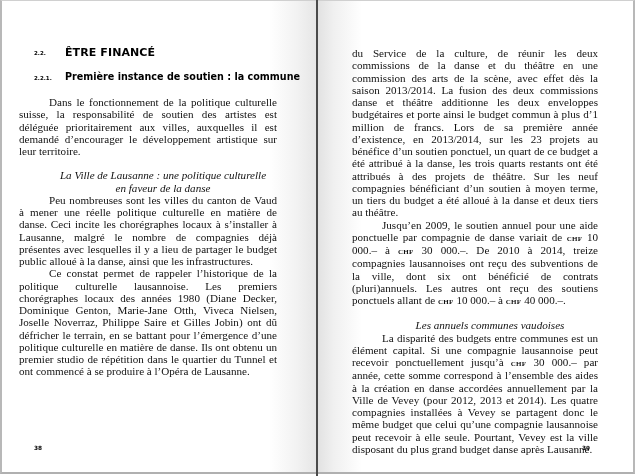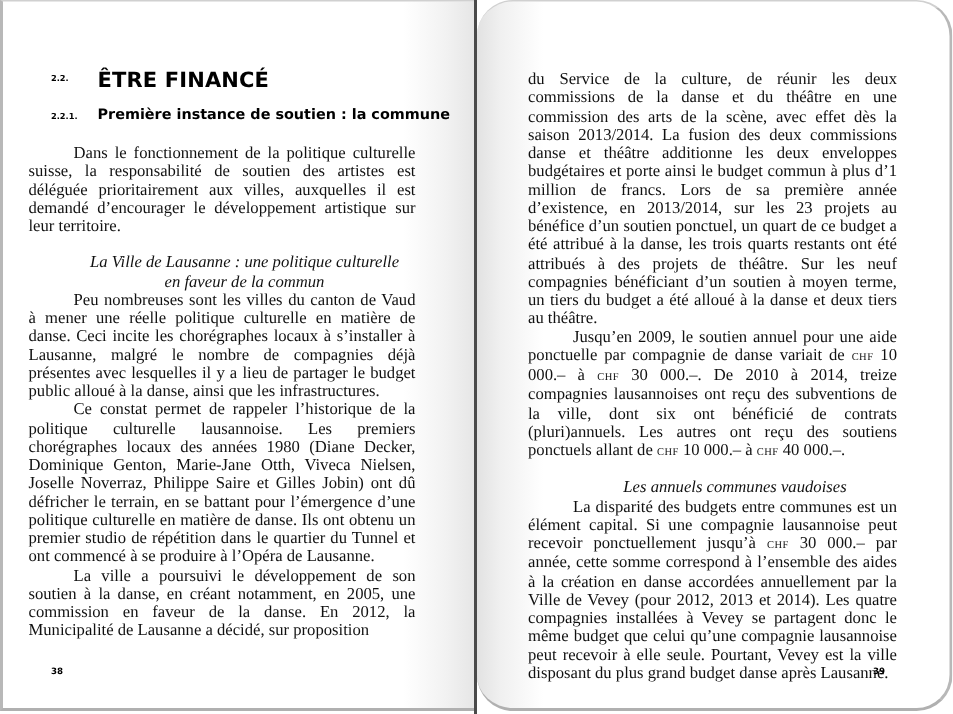--- a/index.html
+++ b/index.html
@@ -17,43 +17,42 @@
     left: 0; width: 316px;
     border-left: 2px solid #b8b8b8; border-top: 1px solid #d0d0d0; border-bottom: 2px solid #b0b0b0;
     box-sizing: border-box;
     background: linear-gradient(to right, #ffffff 0%, #ffffff 85%, #f2f2f2 94%, #e6e6e6 100%);
   }
   .page-right {
     left: 318px; width: 317px;
     border-right: 2px solid #b8b8b8; border-top: 1px solid #d0d0d0; border-bottom: 2px solid #b0b0b0;
     box-sizing: border-box;
     background: linear-gradient(to right, #e2e2e2 0%, #f0f0f0 5%, #ffffff 14%, #ffffff 100%);
-    border-radius: 24px;
   }
   .spine {
     position: absolute; left: 316px; top: 0; width: 2px; height: 476px; background: #4a4a4a;
   }
   .text {
     font-family: "Liberation Serif", "DejaVu Serif", serif;
     font-size: 11.1px; line-height: 12.25px; text-align: justify;
     position: absolute;
   }
   .left-text { left: 17px; width: 258px; }
   .right-text { left: 34px; width: 246px; }
   .sec {
     position: absolute; font-family: "DejaVu Sans", "Liberation Sans", sans-serif;
     color: #000;
   }
   .sec-num { font-size: 5.5px; font-weight: bold; }
-  .sec-title { font-size: 14px; font-weight: bold; letter-spacing: 0.1px; }
+  .sec-title { font-size: 11px; font-weight: bold; letter-spacing: 0.1px; }
   .sub-title { font-size: 9.6px; font-weight: bold; }
   p { margin: 0; }
   .indent { text-indent: 30px; }
   .italic-head { font-style: italic; padding-left: 30px; text-align: center; }
-  .sc { font-variant: small-caps; font-size: 0.92em; letter-spacing: 0.3px; }
+  .sc { font-variant: small-caps; font-size: 0.92em; letter-spacing: 0.3px; font-weight: bold; }
   .gap { height: 12px; }
   .pagenum {
     position: absolute; top: 444px;
     font-family: "DejaVu Sans", "Liberation Sans", sans-serif;
     font-size: 5.8px; font-weight: bold; color: #000;
   }
 </style>
 </head>
 <body>
 
@@ -64,25 +63,24 @@
     <span class="sec sec-title" style="left:63px; top:45px;">ÊTRE FINANCÉ</span>
 
     <span class="sec sec-num" style="left:32px; top:74px;">2.2.1.</span>
     <span class="sec sub-title" style="left:63px; top:70px;">Première instance de soutien : la commune</span>
 
     <div class="text left-text" style="top:95px;">
       <p class="indent">Dans le fonctionnement de la politique culturelle suisse, la responsabilité de soutien des artistes est déléguée prioritairement aux villes, auxquelles il est demandé d’encourager le développement artistique sur leur territoire.</p>
       <div class="gap"></div>
       <p class="italic-head">
         <span>La Ville de Lausanne : une politique culturelle</span><br>
-        <span>en faveur de la commun</span>
+        <span>en faveur de la danse</span>
       </p>
       <p class="indent">Peu nombreuses sont les villes du canton de Vaud à mener une réelle politique culturelle en matière de danse. Ceci incite les chorégraphes locaux à s’installer à Lausanne, malgré le nombre de compagnies déjà présentes avec lesquelles il y a lieu de partager le budget public alloué à la danse, ainsi que les infrastructures.</p>
       <p class="indent">Ce constat permet de rappeler l’historique de la politique culturelle lausannoise. Les premiers chorégraphes locaux des années 1980 (Diane Decker, Dominique Genton, Marie-Jane Otth, Viveca Nielsen, Joselle Noverraz, Philippe Saire et Gilles Jobin) ont dû défricher le terrain, en se battant pour l’émergence d’une politique culturelle en matière de danse. Ils ont obtenu un premier studio de répétition dans le quartier du Tunnel et ont commencé à se produire à l’Opéra de Lausanne.</p>
-      <p class="indent">La ville a poursuivi le développement de son soutien à la danse, en créant notamment, en 2005, une commission en faveur de la danse. En 2012, la Municipalité de Lausanne a décidé, sur proposition</p>
     </div>
 
     <span class="pagenum" style="left:32px;">38</span>
   </div>
 
   <div class="spine"></div>
 
   <div class="page page-right">
     <div class="text right-text" style="top:46px;">
       <p>du Service de la culture, de réunir les deux commissions de la danse et du théâtre en une commission des arts de la scène, avec effet dès la saison 2013/2014. La fusion des deux commissions danse et théâtre additionne les deux enveloppes budgétaires et porte ainsi le budget commun à plus d’1 million de francs. Lors de sa première année d’existence, en 2013/2014, sur les 23 projets au bénéfice d’un soutien ponctuel, un quart de ce budget a été attribué à la danse, les trois quarts restants ont été attribués à des projets de théâtre. Sur les neuf compagnies bénéficiant d’un soutien à moyen terme, un tiers du budget a été alloué à la danse et deux tiers au théâtre.</p>

